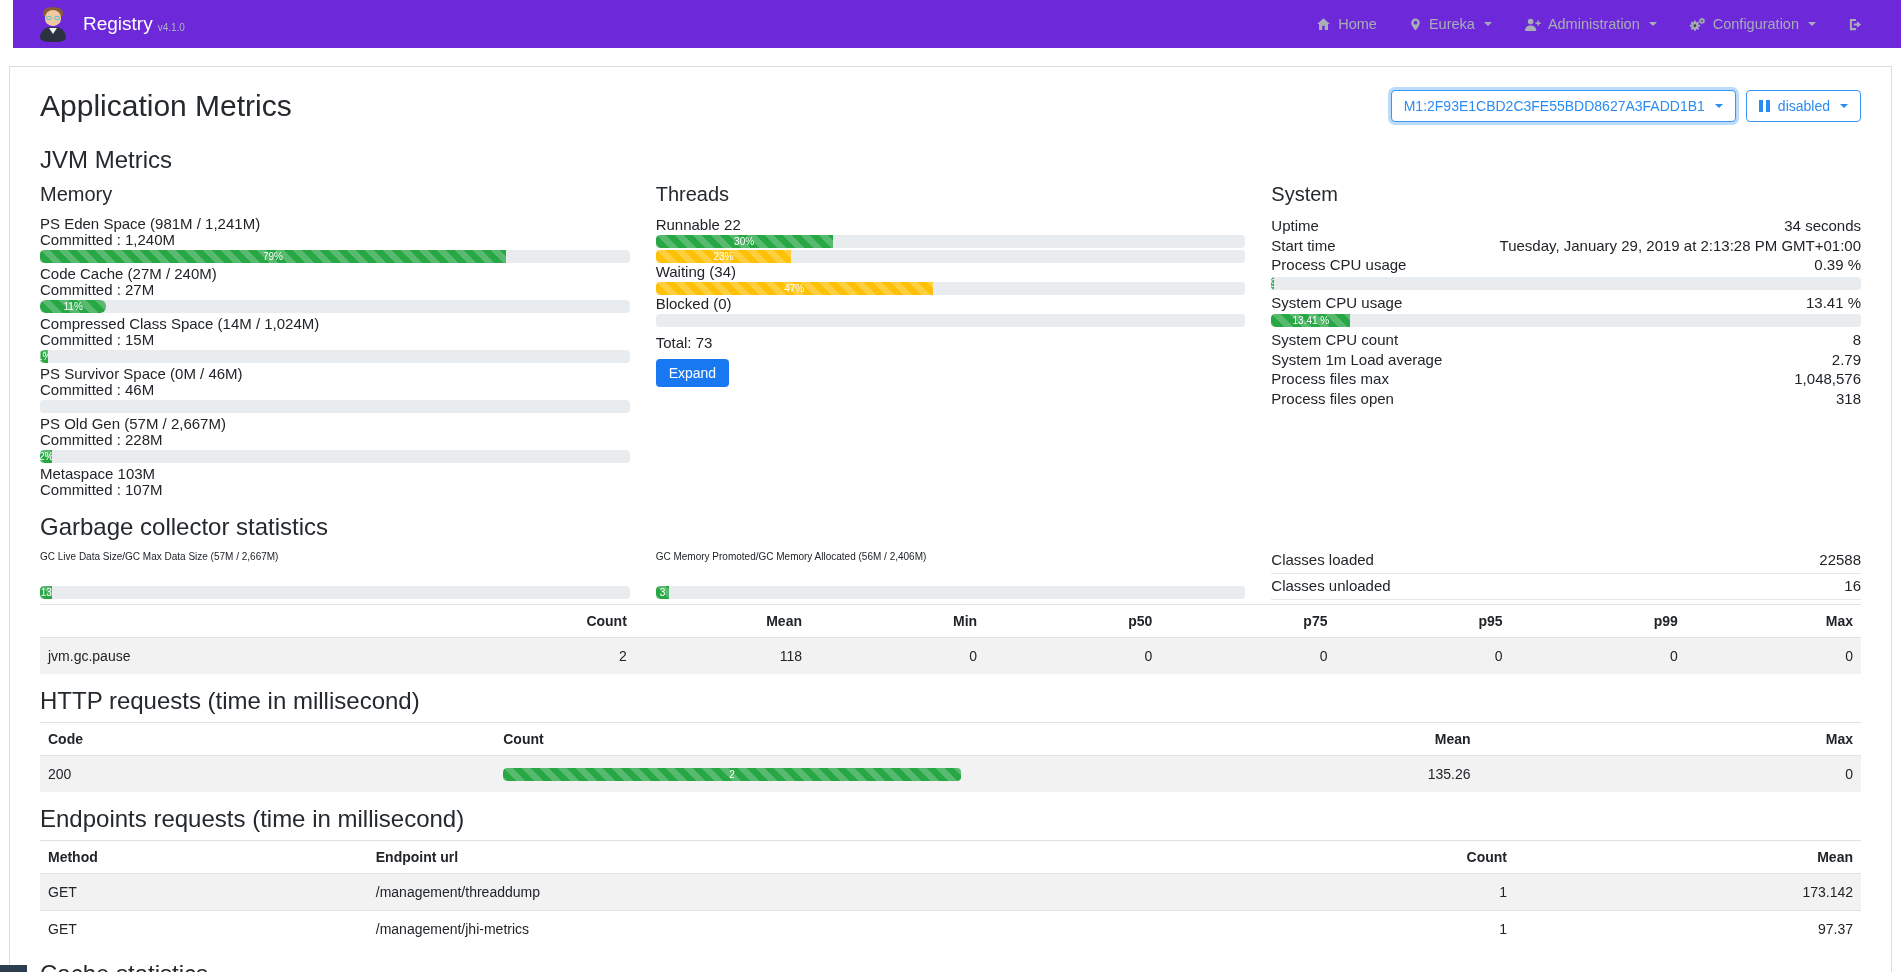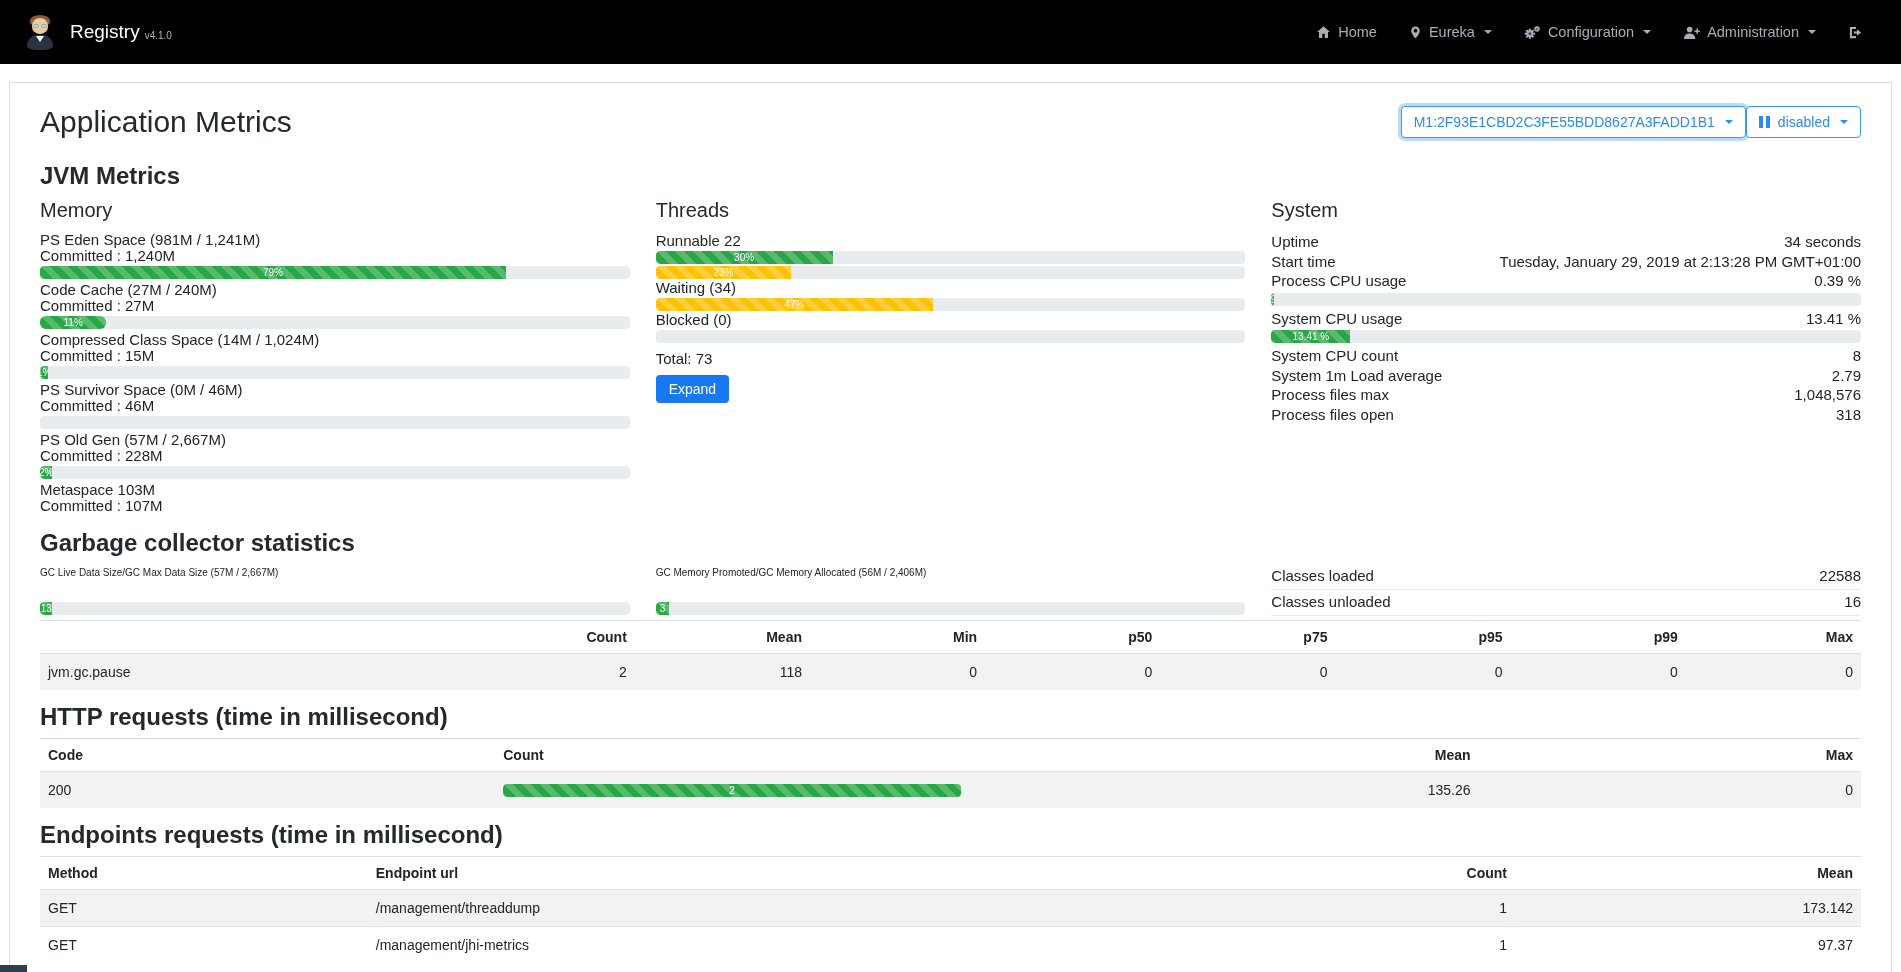--- a/index.html
+++ b/index.html
@@ -1,21 +1,21 @@
 <!DOCTYPE html>
 <html><head>
 <meta charset="utf-8">
 <style>
   * { box-sizing: border-box; }
   html,body { margin:0; padding:0; width:1901px; height:972px; overflow:hidden;
     background:#fff; color:#212529;
     font-family:"Liberation Sans","DejaVu Sans",sans-serif; font-size:14px; }
 
   
-  .navbar { height:64px; background:#000000; display:flex; align-items:center; padding:0 22px; }
+  .navbar { height:48px; background:#6d28d9; display:flex; align-items:center; padding:0 22px;margin-left:13px; }
   .brand { display:flex; align-items:center; cursor:pointer; }
   .brand-name { color:#fff; font-size:19px; margin-left:12px; }
   .brand-ver { color:#aeb6bf; font-size:10px; margin-left:5px; margin-top:6px; }
   .nav-spacer { flex:1; }
   .nav-items { display:flex; align-items:center; height:48px; }
   .nav-item { display:flex; align-items:center; gap:7px; padding:16px 16px; color:#a7aeb6;
     font-size:14.5px; cursor:pointer; height:48px; }
   .caret { width:0; height:0; border-left:4px solid transparent; border-right:4px solid transparent;
     border-top:4px solid currentColor; display:inline-block; margin-left:2px; }
   .nav-ico { display:flex; align-items:center; }
@@ -29,25 +29,25 @@
   .av-body { position:absolute; left:5px; top:21px; width:26px; height:15px; background:#2c3340;
     border-radius:45% 45% 40% 40% / 80% 80% 30% 30%; }
   .av-collar { position:absolute; left:14px; top:22px; width:8px; height:6px; background:#f2f4f6;
     clip-path:polygon(0 0,100% 0,50% 100%); }
 
   
   .container { margin:18px 9px 0; border:1px solid #ddd; padding:22px 30px 40px; min-height:900px; background:#fff; }
 
   .header-row { display:flex; justify-content:space-between; align-items:center; margin-bottom:24px; }
   h2.page-title { font-size:30px; font-weight:400; margin:0; line-height:34px; color:#24292e; }
-  h3.sec { font-size:24px; font-weight:700; margin:14px 0 8px; line-height:26px; color:#24292e; }
+  h3.sec { font-size:24px; font-weight:400; margin:14px 0 8px; line-height:26px; color:#24292e; }
   h3.sec.first { margin-top:0; margin-bottom:10px; }
   h4.colhead { font-size:20px; font-weight:400; margin:0 0 11px; line-height:22px; color:#24292e; }
 
-  .hdr-buttons { display:flex; align-items:flex-start; }
+  .hdr-buttons { display:flex; gap:10px; align-items:flex-start; }
   .btn { border-radius:4px; font-size:14px; cursor:pointer; font-family:inherit; }
   .btn-outline { border:1px solid #3b97f4; color:#2b8bf2; background:#fff; padding:7px 12px;
     display:flex; align-items:center; gap:8px; }
   .btn-outline.focus-ring { box-shadow:0 0 0 3px rgba(59,151,244,.35); }
   .pause-ico { display:inline-flex; gap:3px; }
   .pause-ico span { width:4px; height:12px; background:#2b8bf2; display:inline-block; }
   .btn-primary { background:#1878f2; color:#fff; border:none; padding:6px 13px; display:inline-block; }
 
   
   .row3 { display:flex; gap:26px; }
@@ -115,20 +115,31 @@
       </span>
       <span>Home</span>
     </div>
     <div class="nav-item">
       <span class="nav-ico">
         <svg viewBox="0 0 16 16" width="13" height="15" fill="currentColor">
             <path fill-rule="evenodd" d="M8 .5C5 .5 2.7 2.9 2.7 5.9c0 3.9 5.3 9.6 5.3 9.6s5.3-5.7 5.3-9.6C13.3 2.9 11 .5 8 .5zm0 7.6a2.3 2.3 0 1 1 0-4.6 2.3 2.3 0 0 1 0 4.6z"></path>
           </svg>
       </span>
       <span>Eureka</span>
+      <span class="caret"></span>
+    </div>
+    <div class="nav-item">
+      <span class="nav-ico">
+        <svg viewBox="0 0 18 16" width="17" height="15" fill="currentColor">
+            <circle cx="7" cy="4.8" r="3"></circle>
+            <path d="M1 14.5c0-3.3 2.7-5.4 6-5.4s6 2.1 6 5.4v.5H1z"></path>
+            <path d="M14.2 3.8h1.6v2h2v1.6h-2v2h-1.6v-2h-2V5.8h2z"></path>
+          </svg>
+      </span>
+      <span>Administration</span>
       <span class="caret"></span>
     </div>
     <div class="nav-item">
       <span class="nav-ico">
         <svg viewBox="0 0 18 16" width="17" height="15" fill="currentColor">
           <g transform="translate(6.2,9.3)">
             <circle r="3.6"></circle>
             <g>
                 <rect x="-1.1" y="-5.4" width="2.2" height="2.4"></rect>
                 <rect x="-1.1" y="3" width="2.2" height="2.4"></rect>
@@ -159,31 +170,20 @@
               </g>
             <circle r="1.5" fill="#3a4250"></circle>
           </g>
         </svg>
       </span>
       <span>Configuration</span>
       <span class="caret"></span>
     </div>
     <div class="nav-item">
       <span class="nav-ico">
-        <svg viewBox="0 0 18 16" width="17" height="15" fill="currentColor">
-            <circle cx="7" cy="4.8" r="3"></circle>
-            <path d="M1 14.5c0-3.3 2.7-5.4 6-5.4s6 2.1 6 5.4v.5H1z"></path>
-            <path d="M14.2 3.8h1.6v2h2v1.6h-2v2h-1.6v-2h-2V5.8h2z"></path>
-          </svg>
-      </span>
-      <span>Administration</span>
-      <span class="caret"></span>
-    </div>
-    <div class="nav-item">
-      <span class="nav-ico">
         <svg viewBox="0 0 16 16" width="15" height="15" fill="currentColor">
             <path d="M2 2h6.5v2.2H4.2v7.6h4.3V14H2z"></path>
             <path d="M9.5 4.6 14 8l-4.5 3.4V9H6.2V7h3.3z"></path>
           </svg>
       </span>
     </div>
   </div>
 </nav>
 
 <div class="container">

